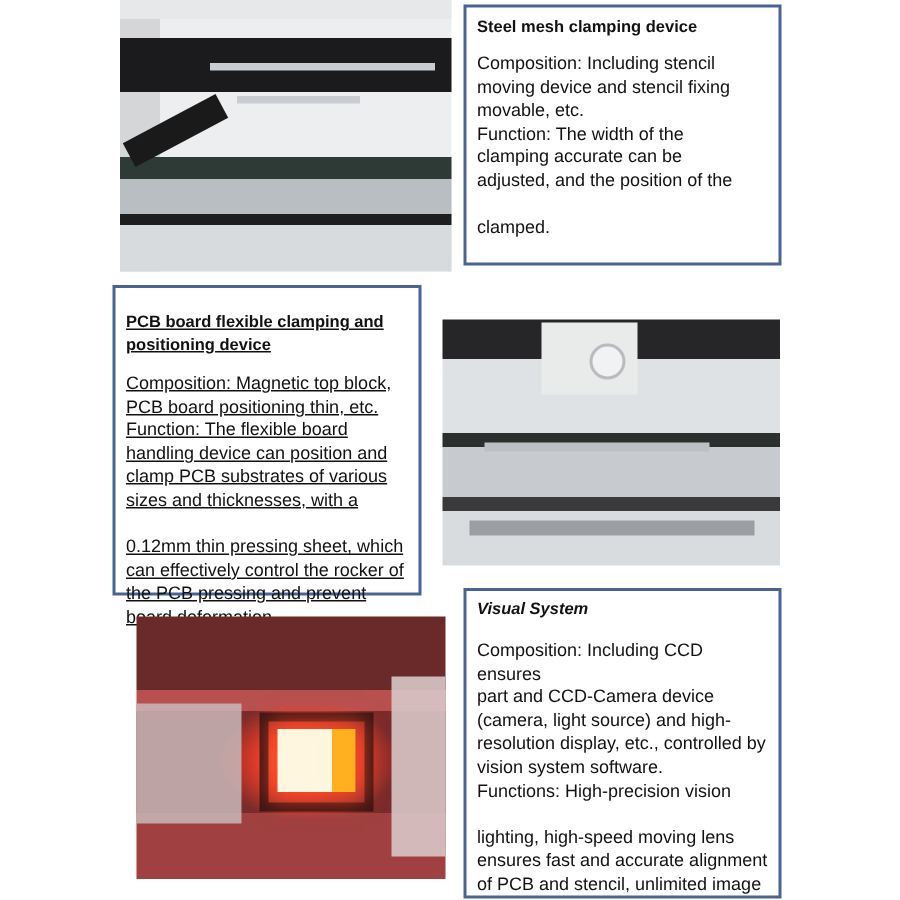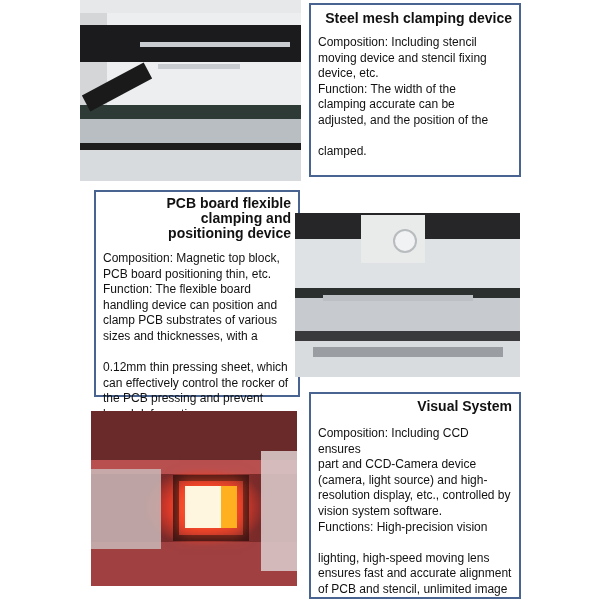--- a/index.html
+++ b/index.html
@@ -9,22 +9,22 @@
       font-family:"Liberation Sans", sans-serif;
       color:#111;
     }
     .box {
       position:absolute; box-sizing:border-box;
       border:2px solid #4a6491;
       background:#fff;
       padding:6px 7px 4px 7px;
     }
     .box h2 {
-      margin:0 0 9px 0; text-align:right;
-      font-size:14px; font-weight:bold; line-height:15px;
+      margin:0 0 9px 0; text-align:left;
+      font-size:11px; font-weight:bold; line-height:15px;
     }
     .box p {
       margin:0; font-size:12px; line-height:15.6px;
     }
     .photo {
       position:absolute; overflow:hidden;
     }
     
     #photo1 {
       left:80px; top:0; width:221px; height:181px;
@@ -73,30 +73,30 @@
   <div class="rail" style="left:60px;top:42px;width:150px;height:5px;"></div>
   <div class="rail" style="left:78px;top:64px;width:82px;height:5px;"></div>
   <div class="arm" style="left:2px;top:78px;width:70px;height:18px;"></div>
 </div>
 
 <div class="box" style="left:309px;top:3px;width:212px;height:174px;">
   <h2>Steel mesh clamping device</h2>
   <p>
     <span>Composition: Including stencil</span><br>
     <span>moving device and stencil fixing</span><br>
-    <span>device, etc.</span><br>
+    <span>movable, etc.</span><br>
     <span>Function: The width of the</span><br>
     <span>clamping accurate can be</span><br>
     <span>adjusted, and the position of the</span><br>
     <br>
     <span>clamped.</span>
   </p>
 </div>
 
-<div class="box" style="left:94px;top:190px;width:206px;height:207px;padding-top:4px;">
+<div class="box" style="left:75px;top:190px;width:206px;height:207px;padding-top:16px;text-decoration:underline;">
   <h2 style="margin-bottom:10px;">
     <span>PCB board flexible clamping and</span><br>
     <span>positioning device</span>
   </h2>
   <p>
     <span>Composition: Magnetic top block,</span><br>
     <span>PCB board positioning thin, etc.</span><br>
     <span>Function: The flexible board</span><br>
     <span>handling device can position and</span><br>
     <span>clamp PCB substrates of various</span><br>
@@ -117,21 +117,21 @@
 </div>
 
 <div class="photo" id="photo3">
   <div class="bracket"></div>
   <div class="side"></div>
   <div class="frame"></div>
   <div class="light"></div>
 </div>
 
 <div class="box" style="left:309px;top:392px;width:212px;height:207px;padding-top:5px;">
-  <h2 style="margin-bottom:12px;">Visual System</h2>
+  <h2 style="margin-bottom:12px;font-style:italic;">Visual System</h2>
   <p>
     <span>Composition: Including CCD ensures</span><br>
     <span>part and CCD-Camera device</span><br>
     <span>(camera, light source) and high-</span><br>
     <span>resolution display, etc., controlled by</span><br>
     <span>vision system software.</span><br>
     <span>Functions: High-precision vision</span><br>
     <br>
     <span>lighting, high-speed moving lens</span><br>
     <span>ensures fast and accurate alignment</span><br>

